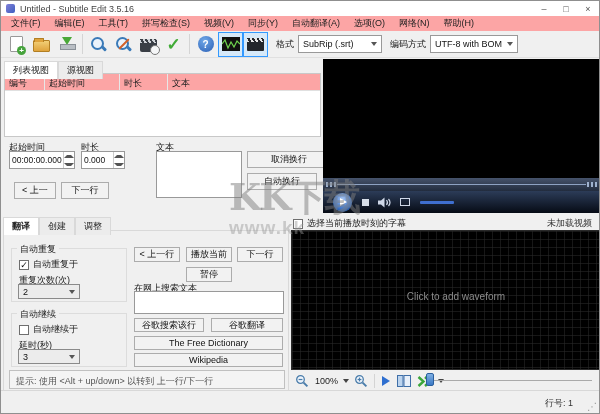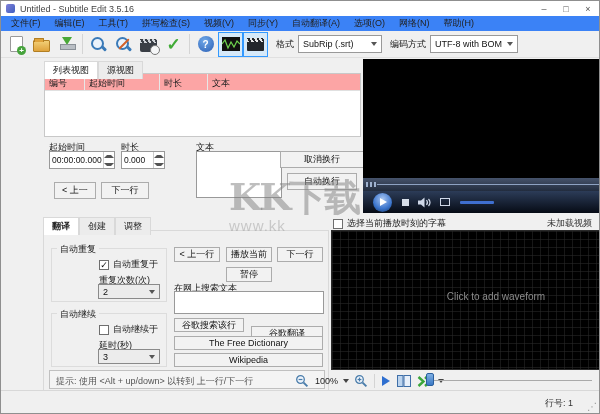--- a/index.html
+++ b/index.html
@@ -1,30 +1,30 @@
 <!DOCTYPE html>
 <html><head>
 <meta charset="utf-8">
 <style>
   *{box-sizing:border-box;margin:0;padding:0;font-family:"Liberation Sans",sans-serif;}
   i{font-style:normal;}
   body{background:#ddd;}
   .win{position:relative;width:600px;height:414px;background:#f0f0f0;border:1px solid #8f8f8f;overflow:hidden;}
-  .abs{position:absolute;margin-left:40px;}
+  .abs{position:absolute;}
   .lbl{font-size:9px;color:#1a1a1a;white-space:nowrap;}
 
   
   .titlebar{position:absolute;left:0;top:0;right:0;height:15px;background:#ffffff;display:flex;align-items:center;padding-left:5px;}
   .appicon{width:9px;height:9px;border-radius:2px;background:linear-gradient(135deg,#7f7fd8,#3f5fc0);margin-right:5px;}
   .title{font-size:9px;color:#444;}
   .wbtns{margin-left:auto;display:flex;}
   .wbtn{width:22px;height:15px;font-size:9px;color:#555;display:flex;align-items:center;justify-content:center;}
 
   
-  .menubar{position:absolute;left:0;top:15px;right:0;height:15px;background:#3b82f6;display:flex;align-items:center;padding-left:3px;}
+  .menubar{position:absolute;left:0;top:15px;right:0;height:15px;background:#fca5a5;display:flex;align-items:center;padding-left:3px;}
   .menuitem{font-size:9px;color:#222;padding:0 7px;}
 
   
   .toolbar{position:absolute;left:0;top:30px;right:0;height:27px;background:#f0f0f0;border-bottom:1px solid #e0e0e0;display:flex;align-items:center;padding-left:3px;}
   .tbtn{width:25px;height:25px;display:flex;align-items:center;justify-content:center;position:relative;}
   .vsep{width:1px;height:20px;background:#d4d4d4;margin:0 3px;}
   .ic-new{width:13px;height:16px;background:#fff;border:1px solid #999;border-radius:1px;position:relative;}
   .ic-new .badge{position:absolute;right:-4px;bottom:-4px;width:9px;height:9px;border-radius:50%;background:#46a33c;color:#fff;font-size:8px;line-height:9px;text-align:center;font-weight:bold;}
   .ic-folder{width:17px;height:12px;background:linear-gradient(#f2cf77,#dfa33c);border:1px solid #b27f23;border-radius:1px;position:relative;margin-top:3px;}
   .ic-folder:before{content:"";position:absolute;left:0;top:-3px;width:8px;height:3px;background:#dfa33c;border:1px solid #b27f23;border-bottom:none;border-radius:1px 1px 0 0;}
@@ -100,21 +100,21 @@
   .sld-track{position:absolute;height:1px;background:#aaa;}
   .sld-thumb{position:absolute;width:8px;height:13px;background:linear-gradient(#7fb0e4,#3a78c4);border:1px solid #2a5f9e;border-radius:2px;}
 
   
   .statusbar{position:absolute;left:0;right:0;bottom:0;height:23px;background:#f0f0f0;border-top:1px solid #d8d8d8;}
   .grip{position:absolute;right:2px;bottom:1px;font-size:10px;color:#999;}
 
   
   .wm{position:absolute;z-index:60;pointer-events:none;}
   .wm .big{font-size:37px;font-weight:bold;color:rgba(125,125,125,.50);letter-spacing:-2px;font-family:"DejaVu Serif",serif;}
-  .wm .url{font-size:15px;font-weight:normal;color:rgba(150,150,150,.45);margin-top:-6px;letter-spacing:1px;}
+  .wm .url{font-size:19px;font-weight:bold;color:rgba(150,150,150,.45);margin-top:-6px;letter-spacing:1px;}
 </style>
 </head>
 <body>
 
 <div class="win">
 
   <div class="titlebar">
     <span class="appicon"></span>
     <span class="title">Untitled - Subtitle Edit 3.5.16</span>
     <span class="wbtns">
@@ -222,21 +222,21 @@
         <i>
           <i class="up"></i>
         </i>
         <i>
           <i class="dn"></i>
         </i>
       </span>
   </div>
   <span class="lbl abs" style="left:155px;top:140px">文本</span>
   <div class="txtarea abs" style="left:155px;top:150px;width:86px;height:47px"></div>
-  <div class="btn abs" style="left:239px;top:150px;width:84px;height:17px">取消换行</div>
+  <div class="btn abs" style="left:246px;top:150px;width:84px;height:17px">取消换行</div>
   <div class="btn abs" style="left:246px;top:172px;width:70px;height:17px">自动换行</div>
   <div class="btn abs" style="left:13px;top:181px;width:42px;height:17px">&lt; 上一</div>
   <div class="btn abs" style="left:60px;top:181px;width:48px;height:17px">下一行</div>
 
   <div class="video abs" style="left:322px;top:58px;width:277px;height:154px">
     <div class="vp-chrome">
       <div class="vp-seek">
         <i class="seek-line"></i>
         <i class="seek-dots" style="left:3px"></i>
         <i class="seek-dots" style="right:3px"></i>
@@ -290,21 +290,21 @@
     </div>
   </div>
 
   <div class="btn abs" style="left:133px;top:246px;width:46px;height:15px">&lt; 上一行</div>
   <div class="btn abs" style="left:185px;top:246px;width:46px;height:15px">播放当前</div>
   <div class="btn abs" style="left:236px;top:246px;width:46px;height:15px">下一行</div>
   <div class="btn abs" style="left:185px;top:266px;width:46px;height:15px">暂停</div>
   <span class="lbl abs" style="left:133px;top:281px">在网上搜索文本</span>
   <div class="txtarea abs" style="left:133px;top:290px;width:150px;height:23px"></div>
   <div class="btn abs" style="left:133px;top:317px;width:70px;height:14px">谷歌搜索该行</div>
-  <div class="btn abs" style="left:210px;top:325px;width:72px;height:14px">谷歌翻译</div>
+  <div class="btn abs" style="left:210px;top:317px;width:72px;height:14px">谷歌翻译</div>
   <div class="btn abs" style="left:133px;top:335px;width:149px;height:14px">The Free Dictionary</div>
   <div class="btn abs" style="left:133px;top:352px;width:149px;height:14px">Wikipedia</div>
   <div class="hintbox abs" style="left:8px;top:369px;width:276px;height:19px">提示: 使用 &lt;Alt + up/down&gt; 以转到 上一行/下一行</div>
 
   <div class="cbrow abs" style="left:292px;top:216px">
     <i class="cbbox"></i>
     <span class="lbl">选择当前播放时刻的字幕</span>
   </div>
   <span class="lbl abs" style="right:7px;top:216px;color:#333">未加载视频</span>
 

